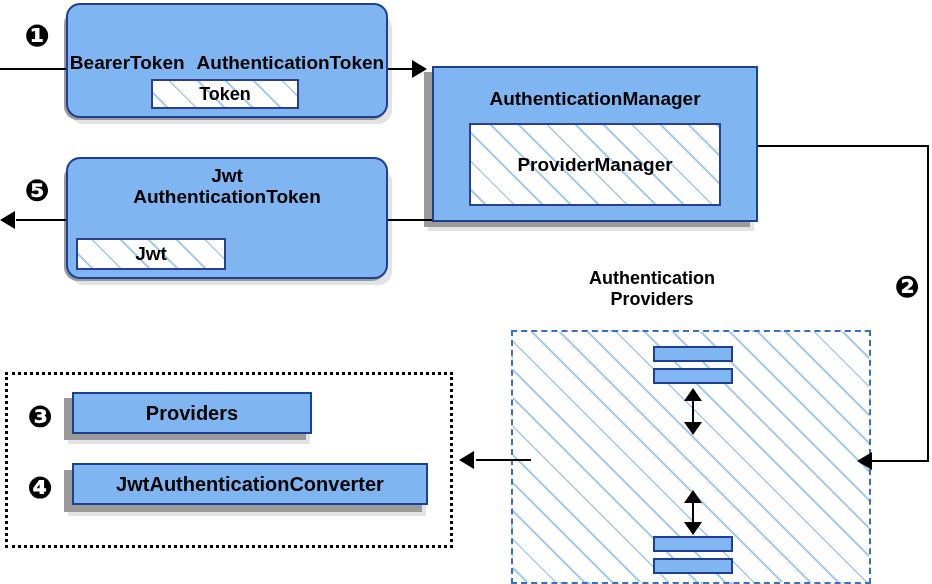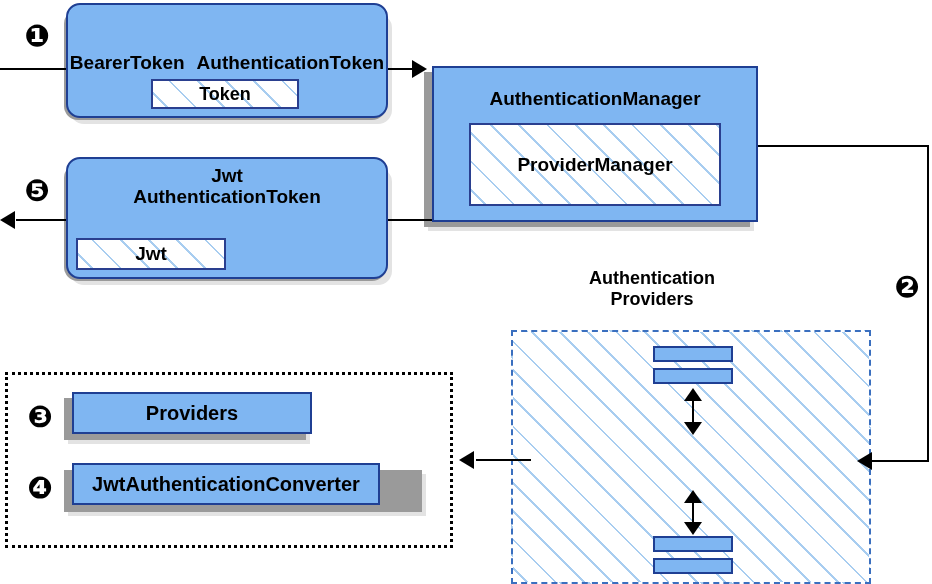--- a/index.html
+++ b/index.html
@@ -225,17 +225,17 @@
   <div class="bullet" style="left: 27px; top: 404px; background: transparent; color: rgb(0, 0, 0); font-size: 30px;">❸</div>
   <div class="shadow s2" style="left:68px; top:402px; width:242px; height:42px;"></div>
   <div class="shadow s1" style="left:64px; top:398px; width:242px; height:42px;"></div>
   <div class="node" style="left:72px; top:392px; width:240px; height:42px; font-size:20px;">
     <span>Providers</span>
   </div>
 
   <div class="bullet" style="left: 27px; top: 475px; background: transparent; color: rgb(0, 0, 0); font-size: 30px;">❹</div>
   <div class="shadow s2" style="left:68px; top:474px; width:358px; height:42px;"></div>
   <div class="shadow s1" style="left:64px; top:470px; width:358px; height:42px;"></div>
-  <div class="node" style="left:72px; top:463px; width:308px; height:42px; font-size:20px;">
+  <div class="node" style="left:72px; top:463px; width:356px; height:42px; font-size:20px;">
     <span>JwtAuthenticationConverter</span>
   </div>
 
 </div>
 
 </body></html>

